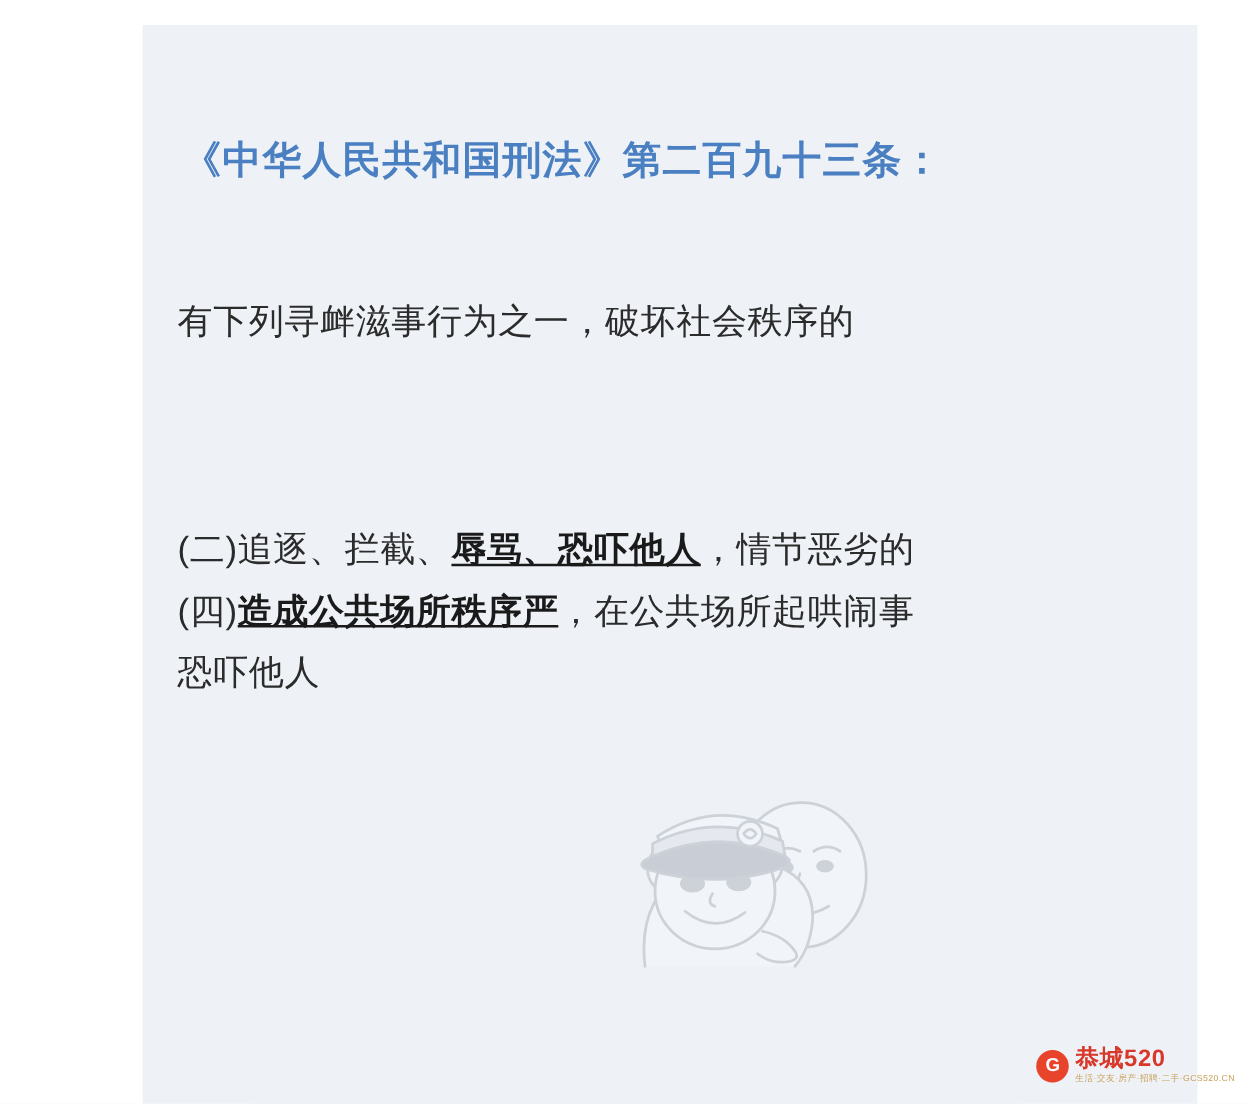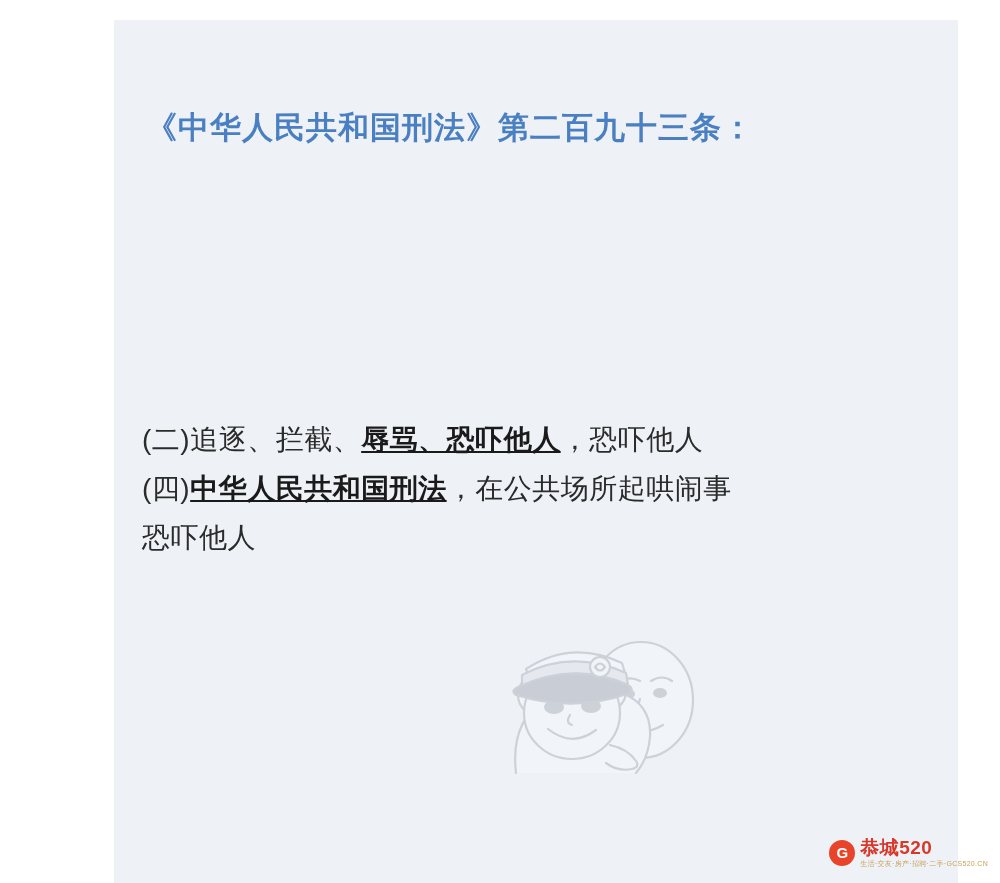--- a/index.html
+++ b/index.html
@@ -128,28 +128,29 @@
 </style>
 </head>
 <body>
 
 <div id="card">
   <div id="card-inner">
 
     <div class="title">《中华人民共和国刑法》第二百九十三条：</div>
 
     <div class="body-block" id="para-1">
+      <div class="line">有下列寻衅滋事行为之一，破坏社会秩序的</div>
     </div>
 
     <div class="body-block" id="para-2">
       <div class="line">
-        <span>(二)追逐、拦截、</span><span class="bold">辱骂、恐吓他人</span><span>，恐吓他人</span>
+        <span>(二)追逐、拦截、</span><span class="bold">辱骂、恐吓他人</span><span>，情节恶劣的</span>
       </div>
       <div class="line">
-        <span>(四)</span><span class="bold">中华人民共和国刑法</span><span>，在公共场所起哄闹事</span>
+        <span>(四)</span><span class="bold">造成公共场所秩序严</span><span>，在公共场所起哄闹事</span>
       </div>
       <div class="line">恐吓他人</div>
     </div>
 
     <div id="illustration">
       <svg viewBox="0 0 330 185" xmlns="http://www.w3.org/2000/svg">
         <g fill="none" stroke="#5a6270" stroke-width="2.2" stroke-linecap="round" stroke-linejoin="round">
 
           <ellipse cx="237" cy="105" rx="52" ry="58" fill="#ffffff"></ellipse>
           <path d="M214 88 q10 -8 22 -2"></path>

